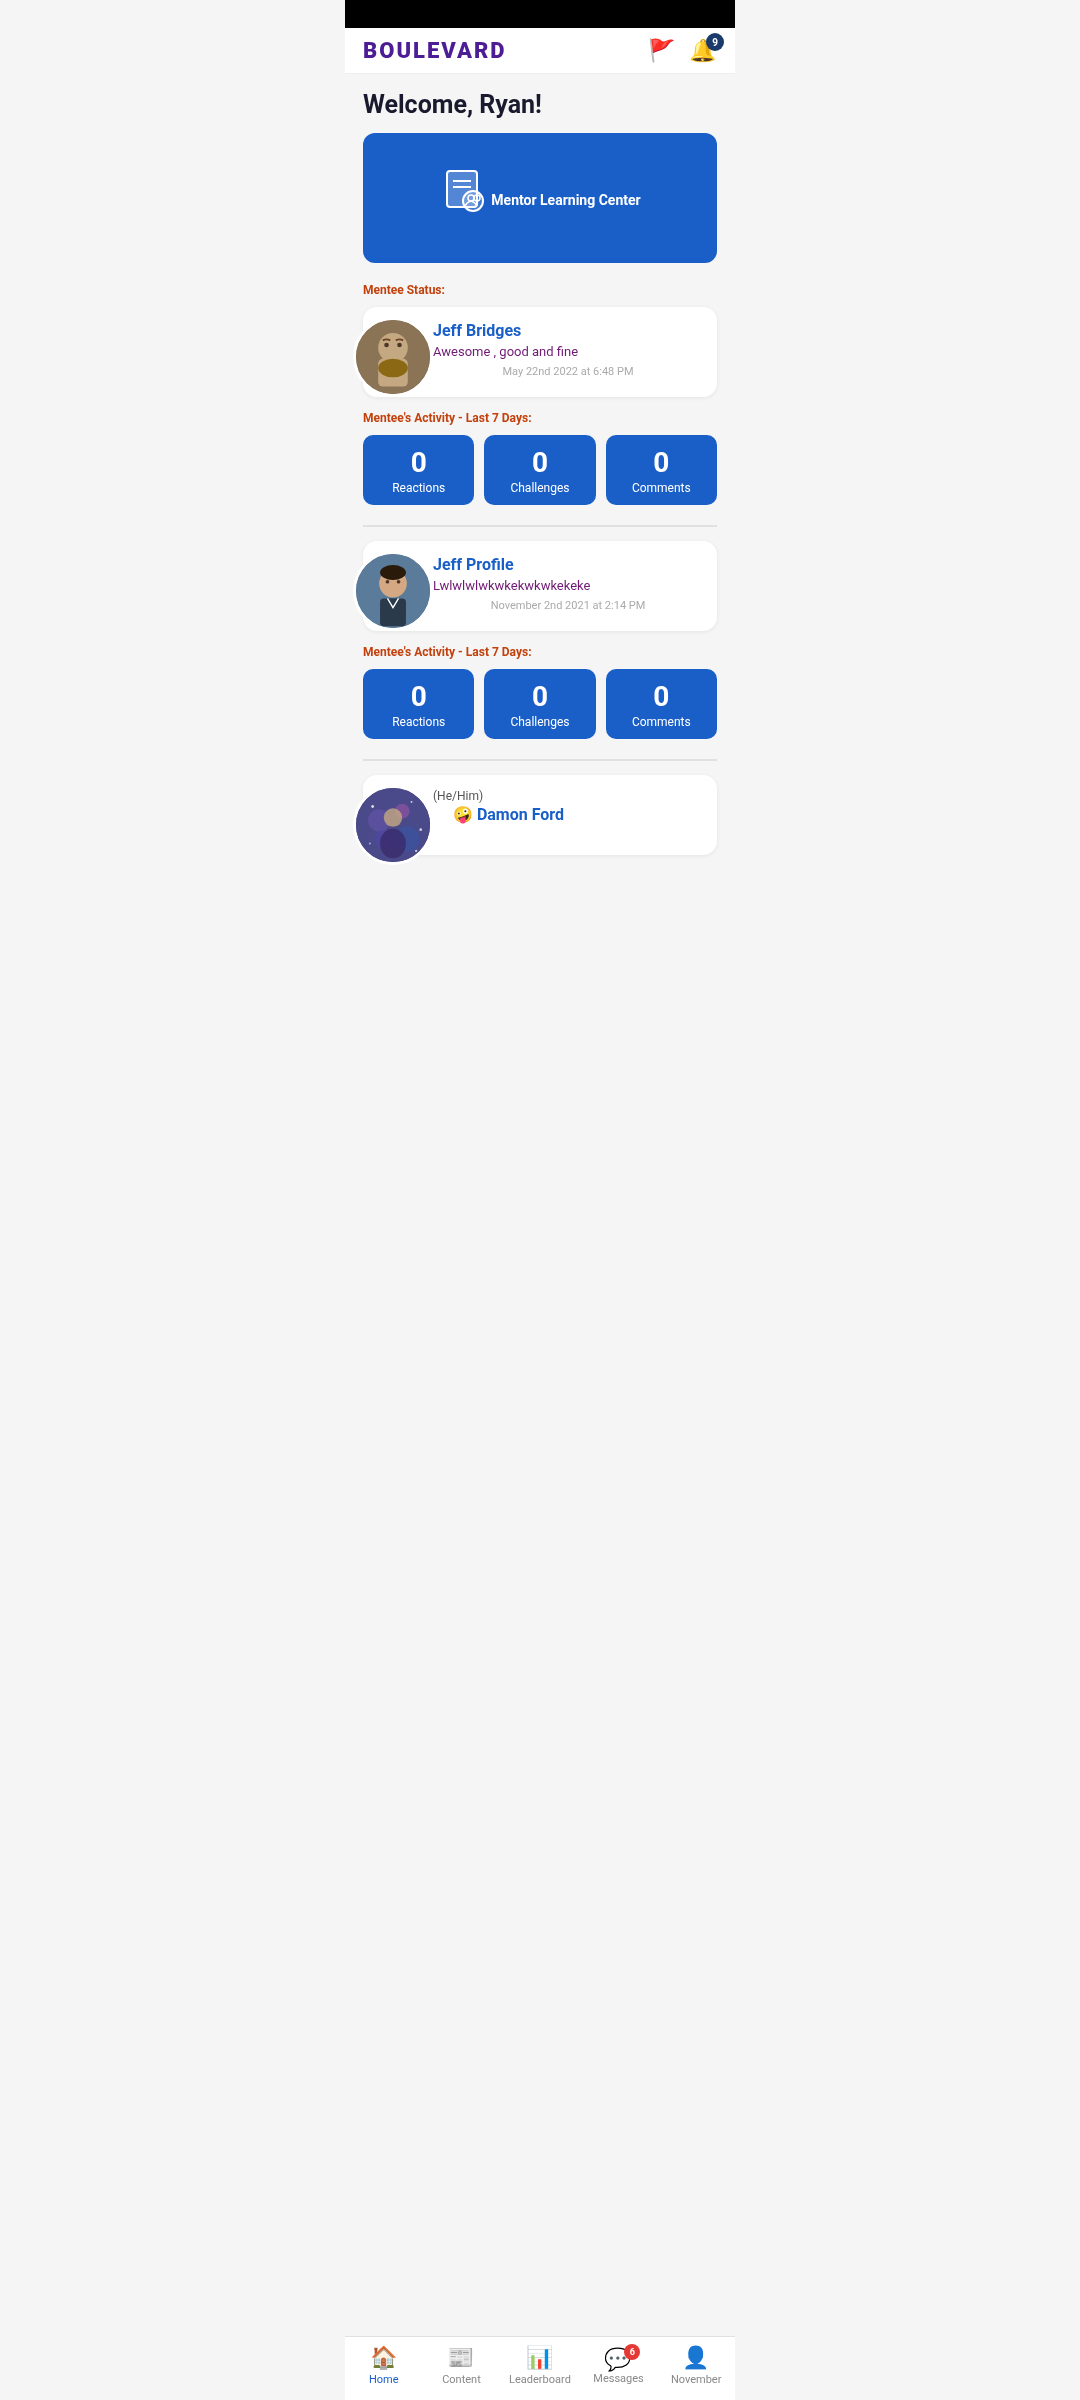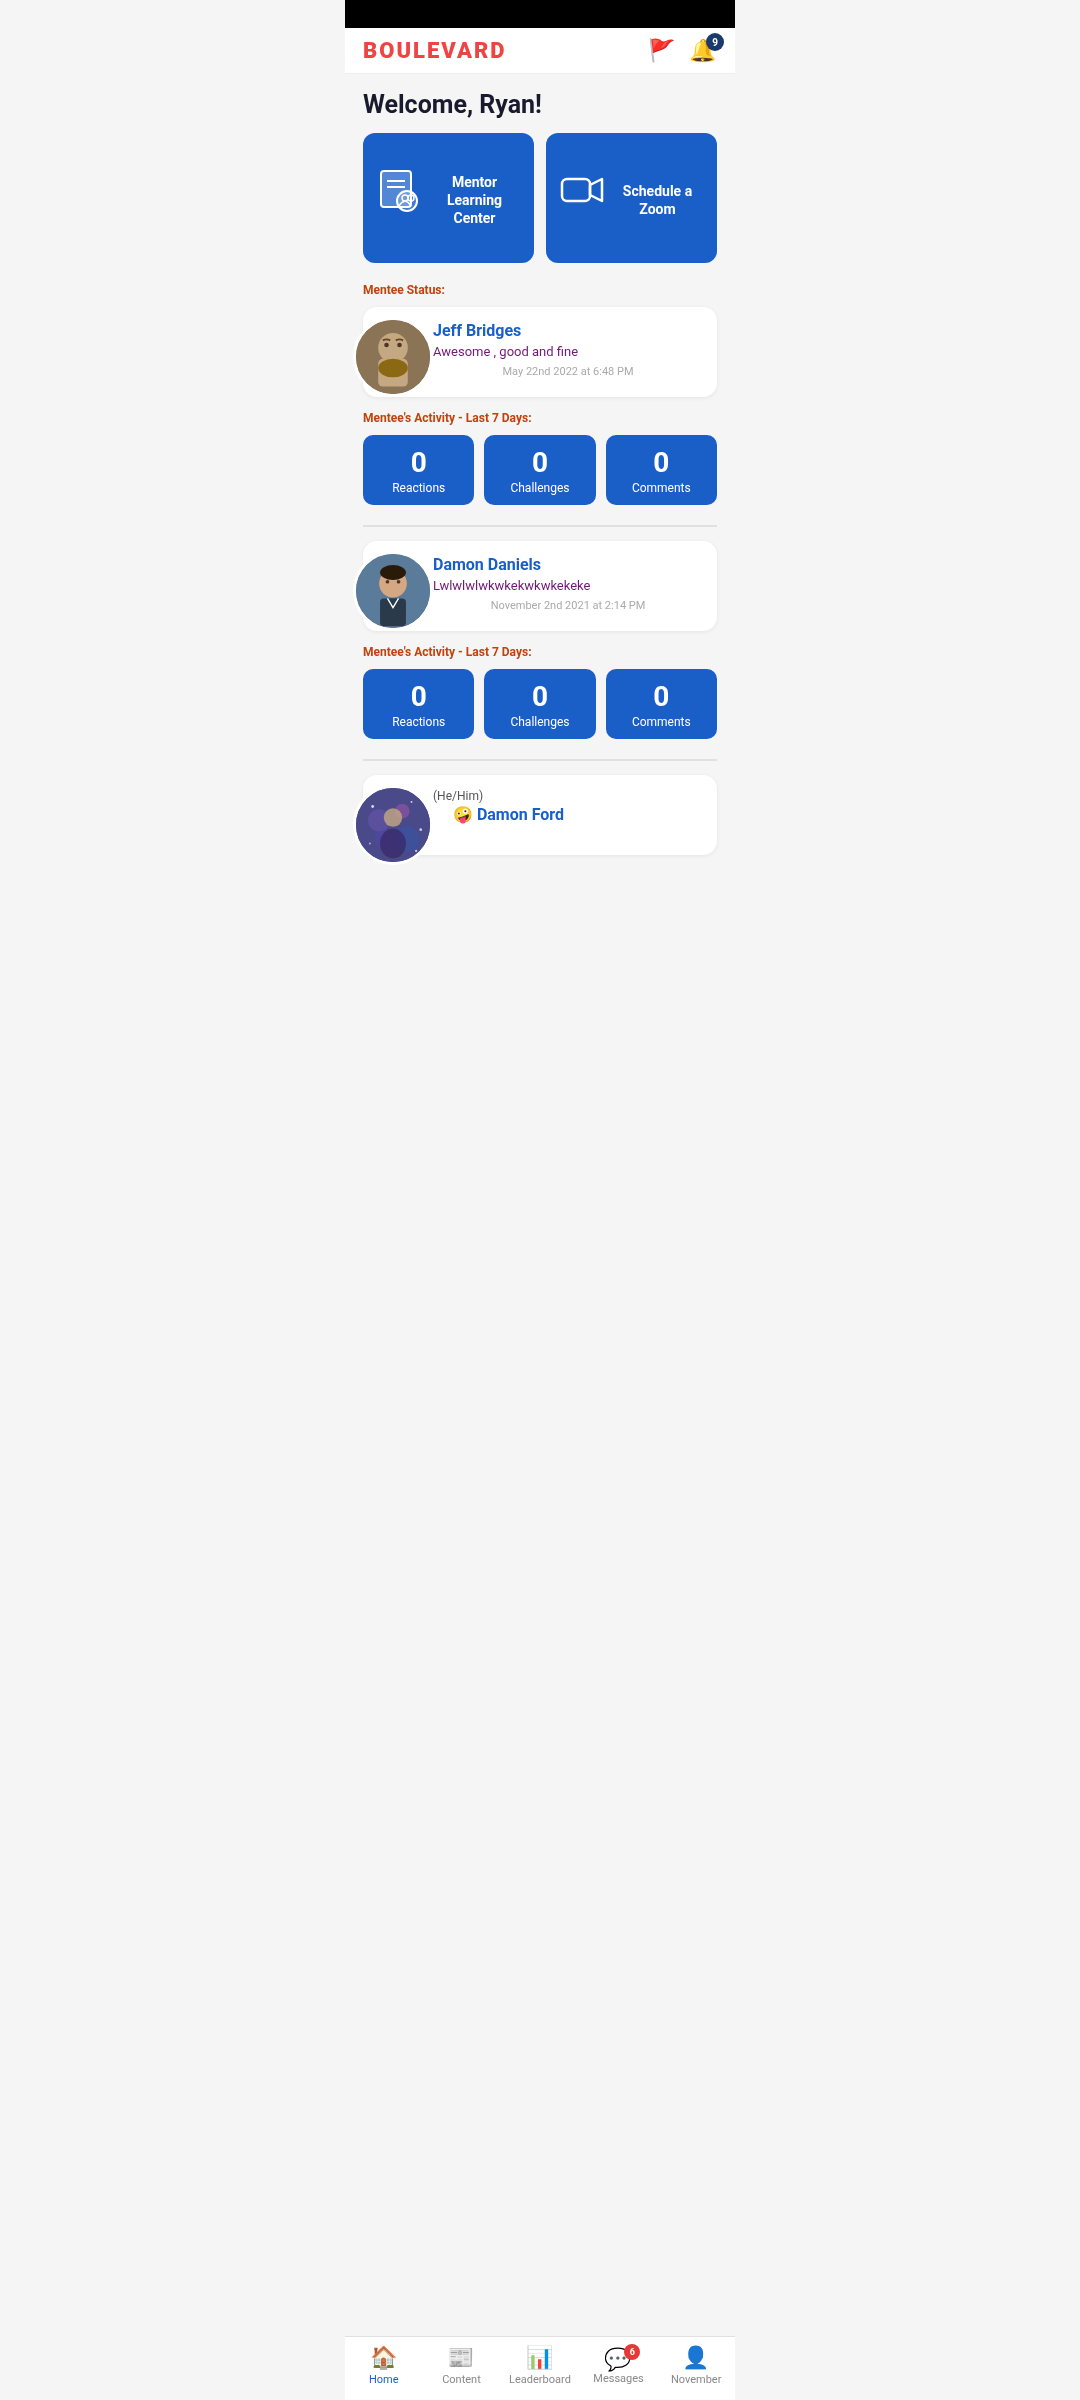--- a/index.html
+++ b/index.html
@@ -22,21 +22,21 @@
       background: #fff;
       padding: 10px 18px;
       display: flex;
       align-items: center;
       justify-content: space-between;
       border-bottom: 1px solid #eee;
     }
     .logo-text {
       font-size: 22px;
       font-weight: 900;
-      color: #ef4444;
+      color: #4c1d95;
       letter-spacing: 2px;
       text-transform: uppercase;
     }
     .header-icons {
       display: flex;
       align-items: center;
       gap: 14px;
     }
     .notification-bell {
       position: relative;
@@ -318,29 +318,20 @@
             <line x1="14" y1="16" x2="32" y2="16" stroke="white" stroke-width="2"></line>
             <line x1="14" y1="22" x2="32" y2="22" stroke="white" stroke-width="2"></line>
             <circle cx="34" cy="36" r="10" fill="white" fill-opacity="0.18" stroke="white" stroke-width="2"></circle>
             <circle cx="32" cy="33" r="3" stroke="white" stroke-width="1.5" fill="none"></circle>
             <path d="M26 41 Q28 37 32 36 Q36 37 38 41" stroke="white" stroke-width="1.5" fill="none"></path>
             <circle cx="38" cy="33" r="3" stroke="white" stroke-width="1.5" fill="none"></circle>
           </svg>
         </div>
         <div class="action-card-label">Mentor Learning Center</div>
       </div>
-      <div class="action-card">
-        <div class="action-card-icon">
-          <svg width="52" height="52" viewBox="0 0 52 52" fill="none">
-            <rect x="6" y="14" width="28" height="22" rx="5" stroke="white" stroke-width="2.5" fill="none"></rect>
-            <path d="M34 20 L46 14 L46 36 L34 30 Z" stroke="white" stroke-width="2.5" fill="none" stroke-linejoin="round"></path>
-          </svg>
-        </div>
-        <div class="action-card-label">Schedule a Zoom</div>
-      </div>
     </div>
 
     <div class="section-title">Mentee Status:</div>
 
     <div class="mentee-card">
       <div class="mentee-avatar avatar-jeff-bridges">
         <svg width="80" height="80" viewBox="0 0 80 80" xmlns="http://www.w3.org/2000/svg">
           <rect width="80" height="80" rx="40" fill="#8B7355"></rect>
 
           <circle cx="40" cy="30" r="16" fill="#c4a882"></circle>
@@ -392,21 +383,21 @@
           <ellipse cx="40" cy="20" rx="14" ry="8" fill="#2a1a0a"></ellipse>
 
           <circle cx="34" cy="30" r="2" fill="#4a3728"></circle>
           <circle cx="46" cy="30" r="2" fill="#4a3728"></circle>
 
           <rect x="26" y="48" width="28" height="30" rx="4" fill="#2a3a4a"></rect>
 
           <path d="M34 48 L40 58 L46 48" stroke="#fff" stroke-width="1.5" fill="none"></path>
         </svg>
       </div>
-      <div class="mentee-name">Damon Daniels</div>
+      <div class="mentee-name">Jeff Profile</div>
       <div class="mentee-status-text">Lwlwlwlwkwkekwkwkekeke</div>
       <div class="mentee-timestamp">November 2nd 2021 at 2:14 PM</div>
     </div>
 
     <div class="activity-section">
       <div class="section-title">Mentee's Activity - Last 7 Days:</div>
       <div class="activity-stats">
         <div class="stat-box">
           <span class="stat-number">0</span>
           <span class="stat-label">Reactions</span>

